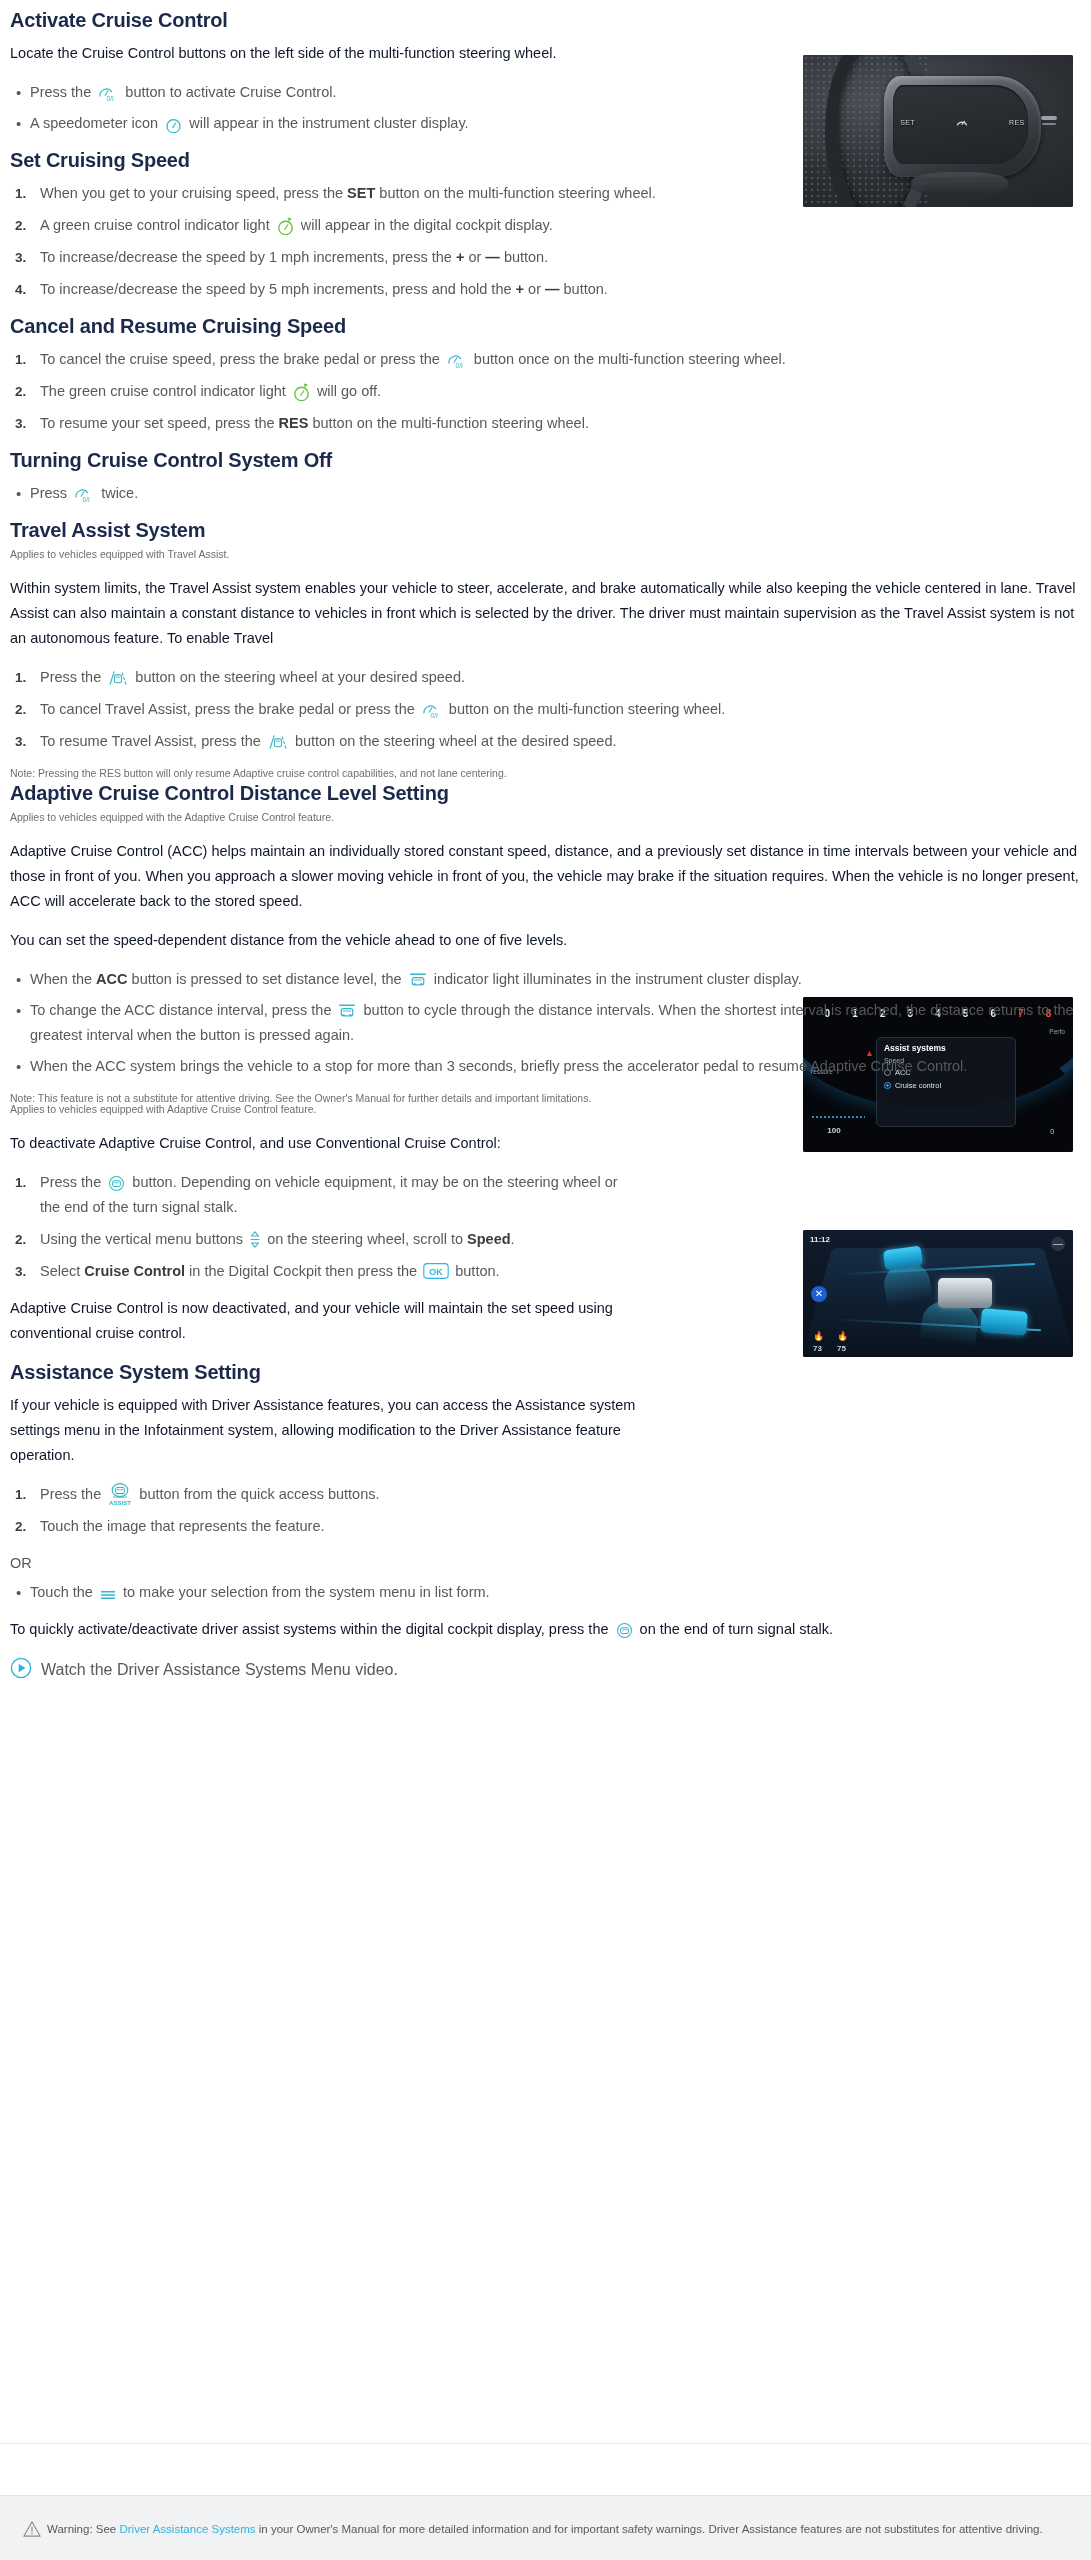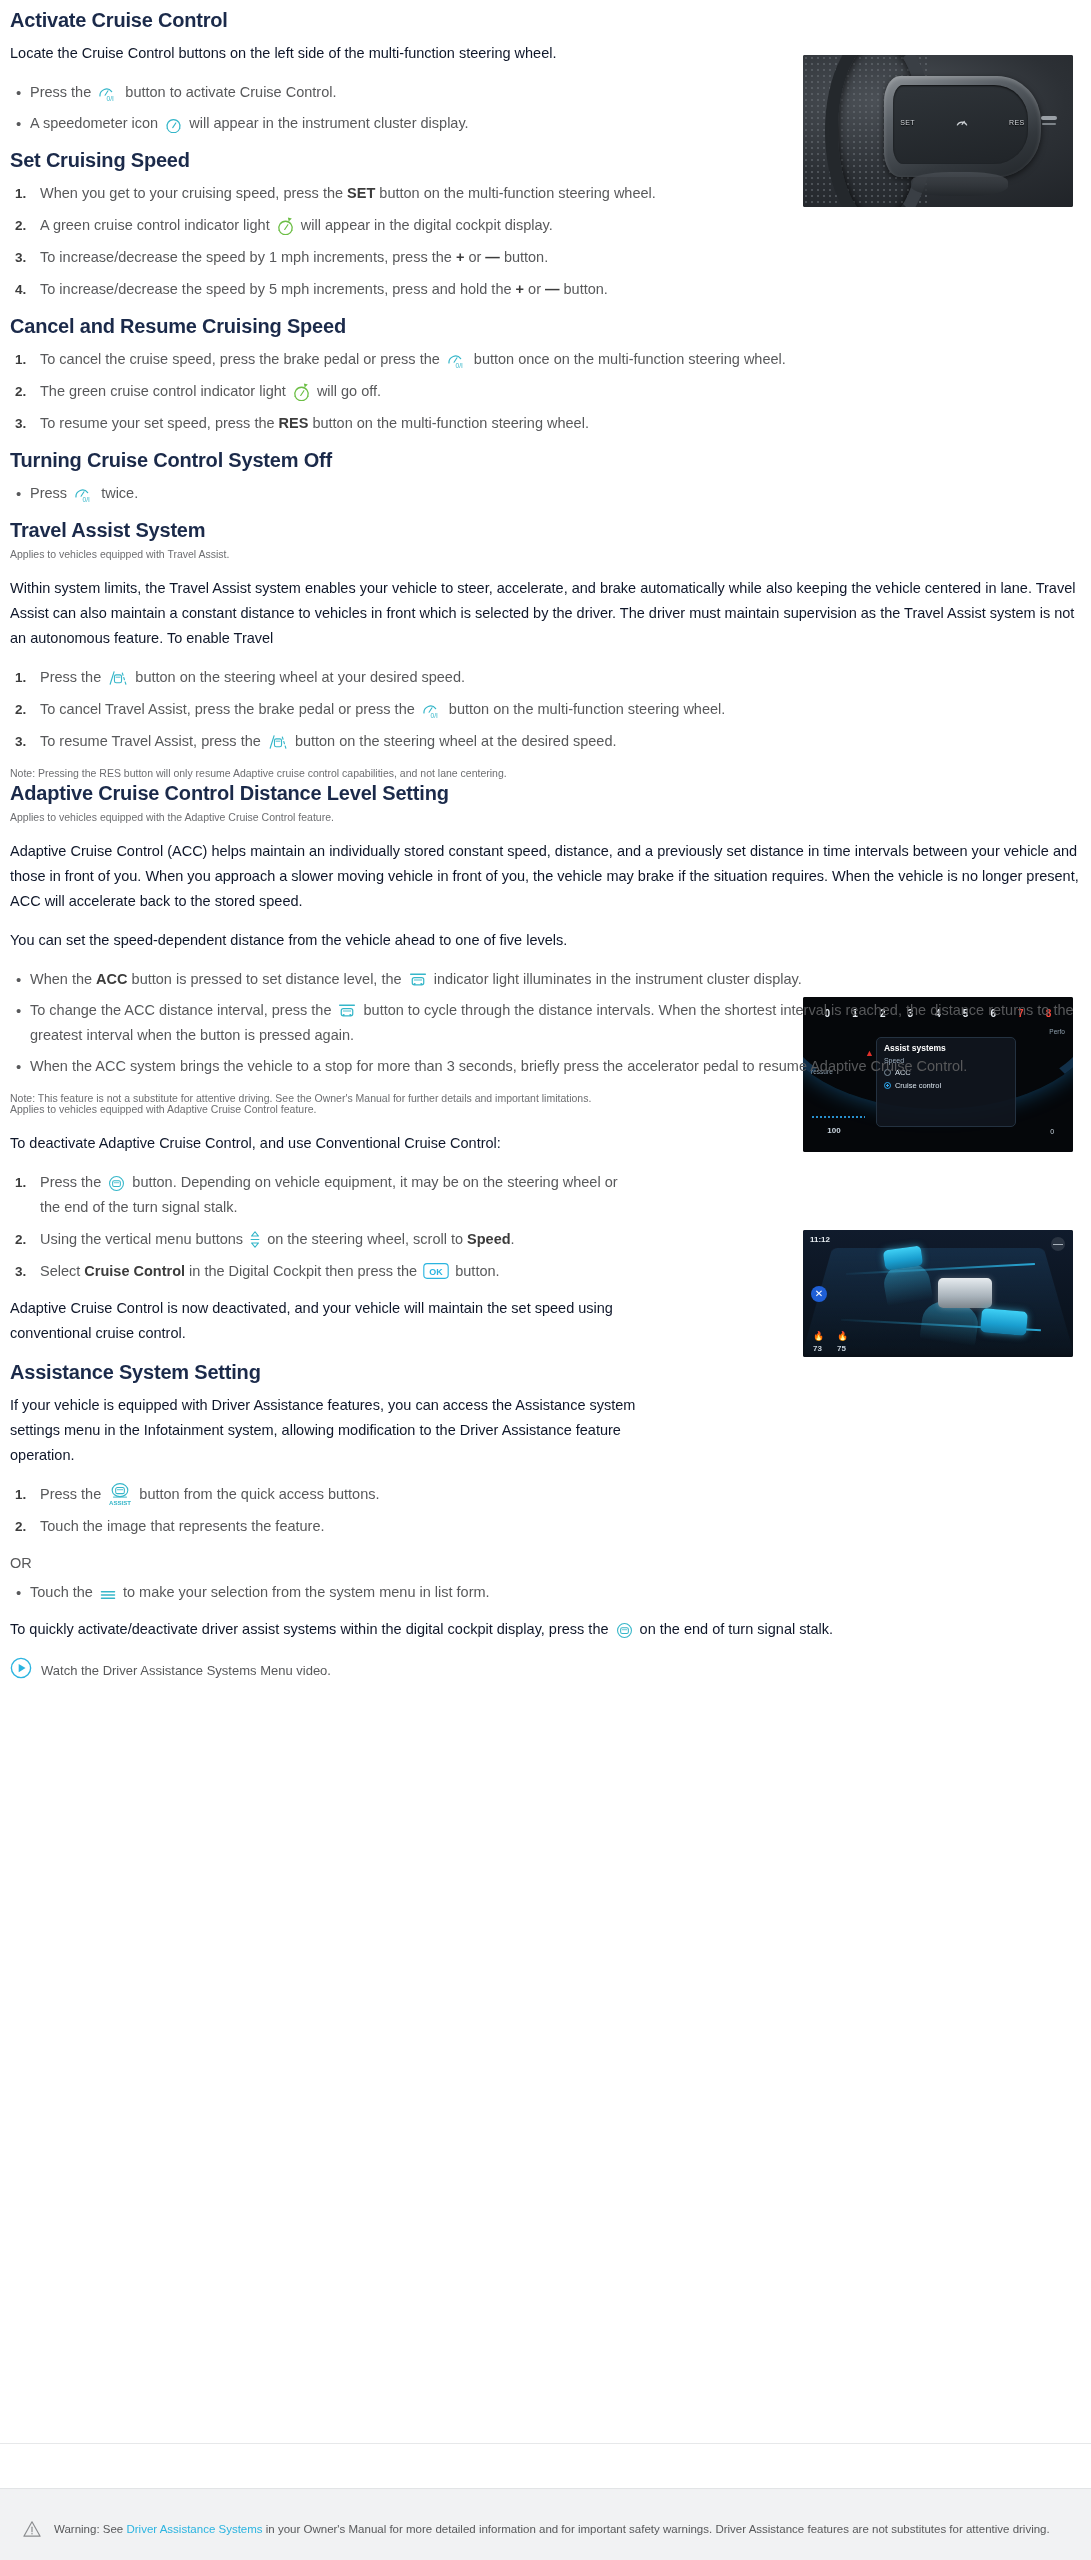--- a/index.html
+++ b/index.html
@@ -303,30 +303,30 @@
   .as-seat {
     position:absolute; bottom:16px; font-size:9px; color:#7e8f9e;
   }
   .as-num { position:absolute; bottom:4px; font-size:8px; color:#c6d1da; font-weight:bold; }
 
   
   .video-row {
     display:flex; align-items:center; gap:9px;
     margin-top: 15px;
   }
-  .video-label { font-size:13px; color:#58595b; }
+  .video-label { font-size:16px; color:#58595b; }
 
   
   .footer-warn {
     position:absolute;
     left:0; right:0; bottom:0;
     background: #f1f2f3;
     border-top: 1px solid #e2e4e6;
-    padding: 31px 26px 18px 22px;
-    display:flex; gap:12px; align-items:flex-start;
+    padding: 24px 26px 18px 22px;
+    display:flex; gap:5px; align-items:flex-start;
   }
   .footer-warn .txt {
     font-size: 11.5px;
     line-height: 18px;
     color: #58595b;
     max-width: 1010px;
   }
   .lnk { color: #2bb4e0; }
   .sep {
     position:absolute; left:0; right:0; bottom:116px;

